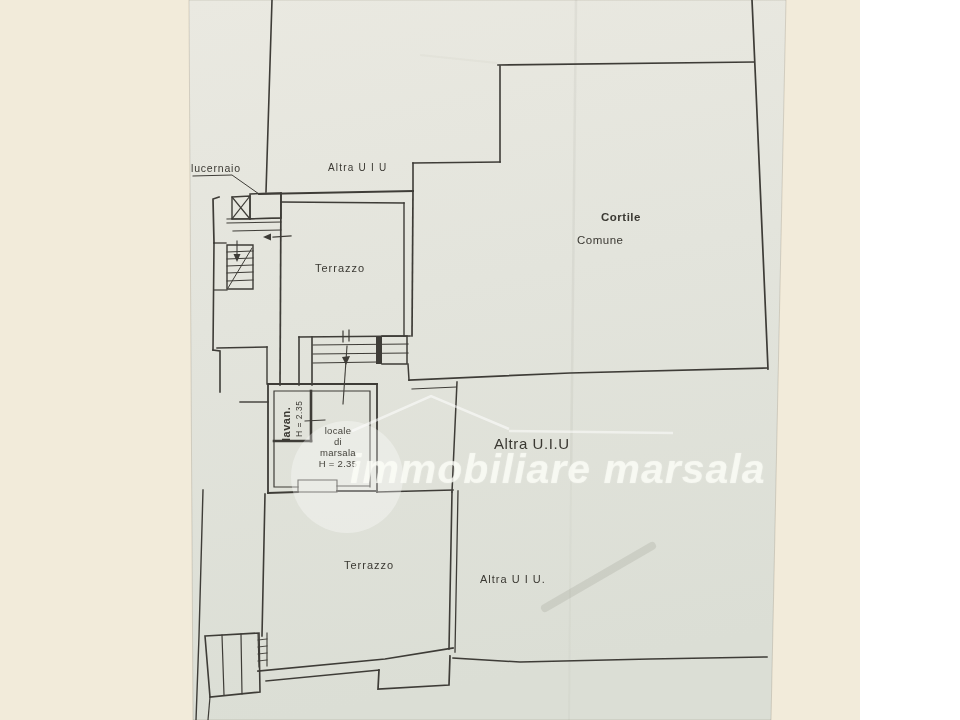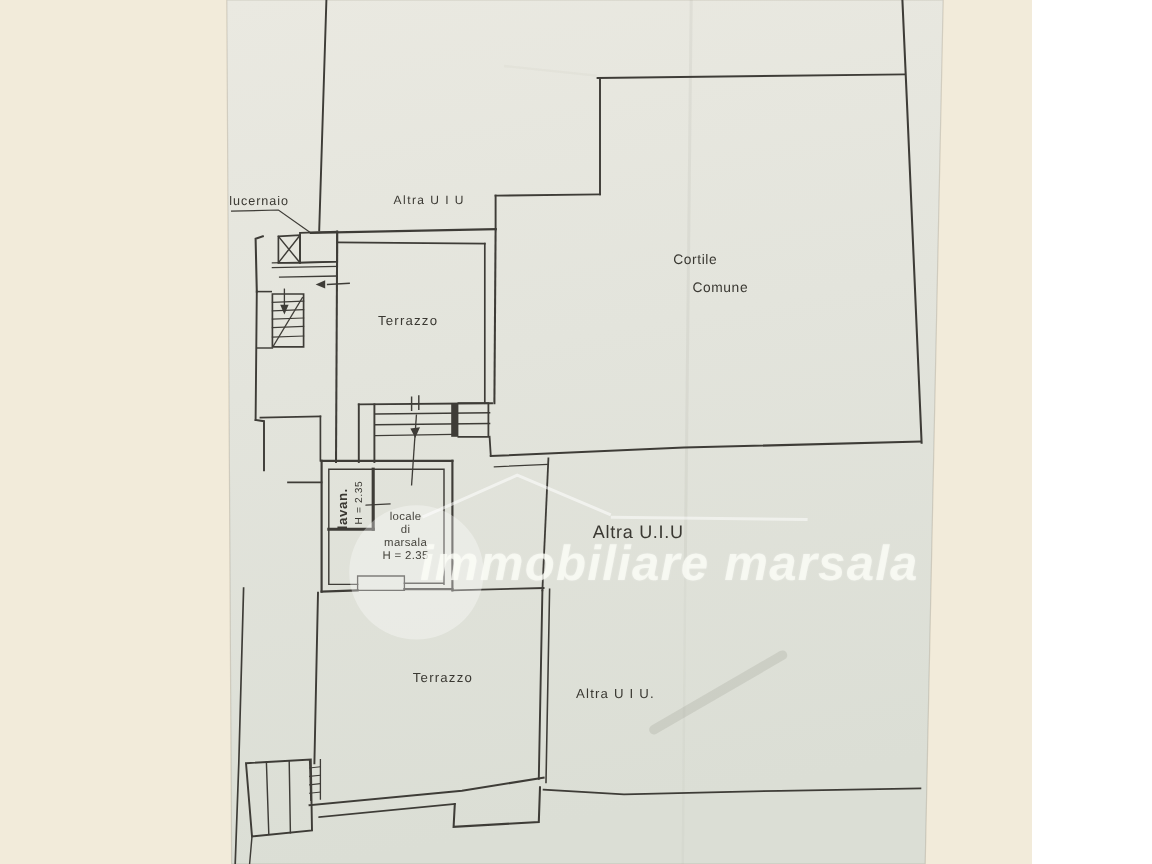--- a/index.html
+++ b/index.html
@@ -177,21 +177,21 @@
       <circle cx="347" cy="477" r="56" fill="rgba(255,255,255,0.34)"></circle>
       <path d="M352,431 L431,396 L509,429" stroke="rgba(255,255,255,0.55)" stroke-width="2.5"></path>
       <path d="M509,431 L673,433" stroke="rgba(255,255,255,0.5)" stroke-width="2.5"></path>
     </g>
   </svg>
 
   <div class="lbl lbl-small" style="left:191px;top:162px;letter-spacing:.8px;">lucernaio</div>
 
   <div class="lbl" style="left:300px;top:162px;font-size:10px;letter-spacing:1.2px;margin-left:28px;">Altra U I U</div>
 
-  <div class="lbl lbl-med" style="left:561px;top:211px;">Cortile</div>
+  <div class="lbl lbl-med" style="left:601px;top:211px;font-weight:bold;">Cortile</div>
   <div class="lbl lbl-med" style="left:577px;top:234px;">Comune</div>
 
   <div class="lbl lbl-big" style="left:315px;top:262px;">Terrazzo</div>
 
   <div class="lbl lbl-rot" style="left:280px;top:441px;font-size:11px;font-weight:bold;">lavan.</div>
   <div class="lbl lbl-rot" style="left:294px;top:437px;font-size:8.5px;">H = 2.35</div>
 
   <div class="locale-block">
     <div>locale</div>
     <div>di</div>

